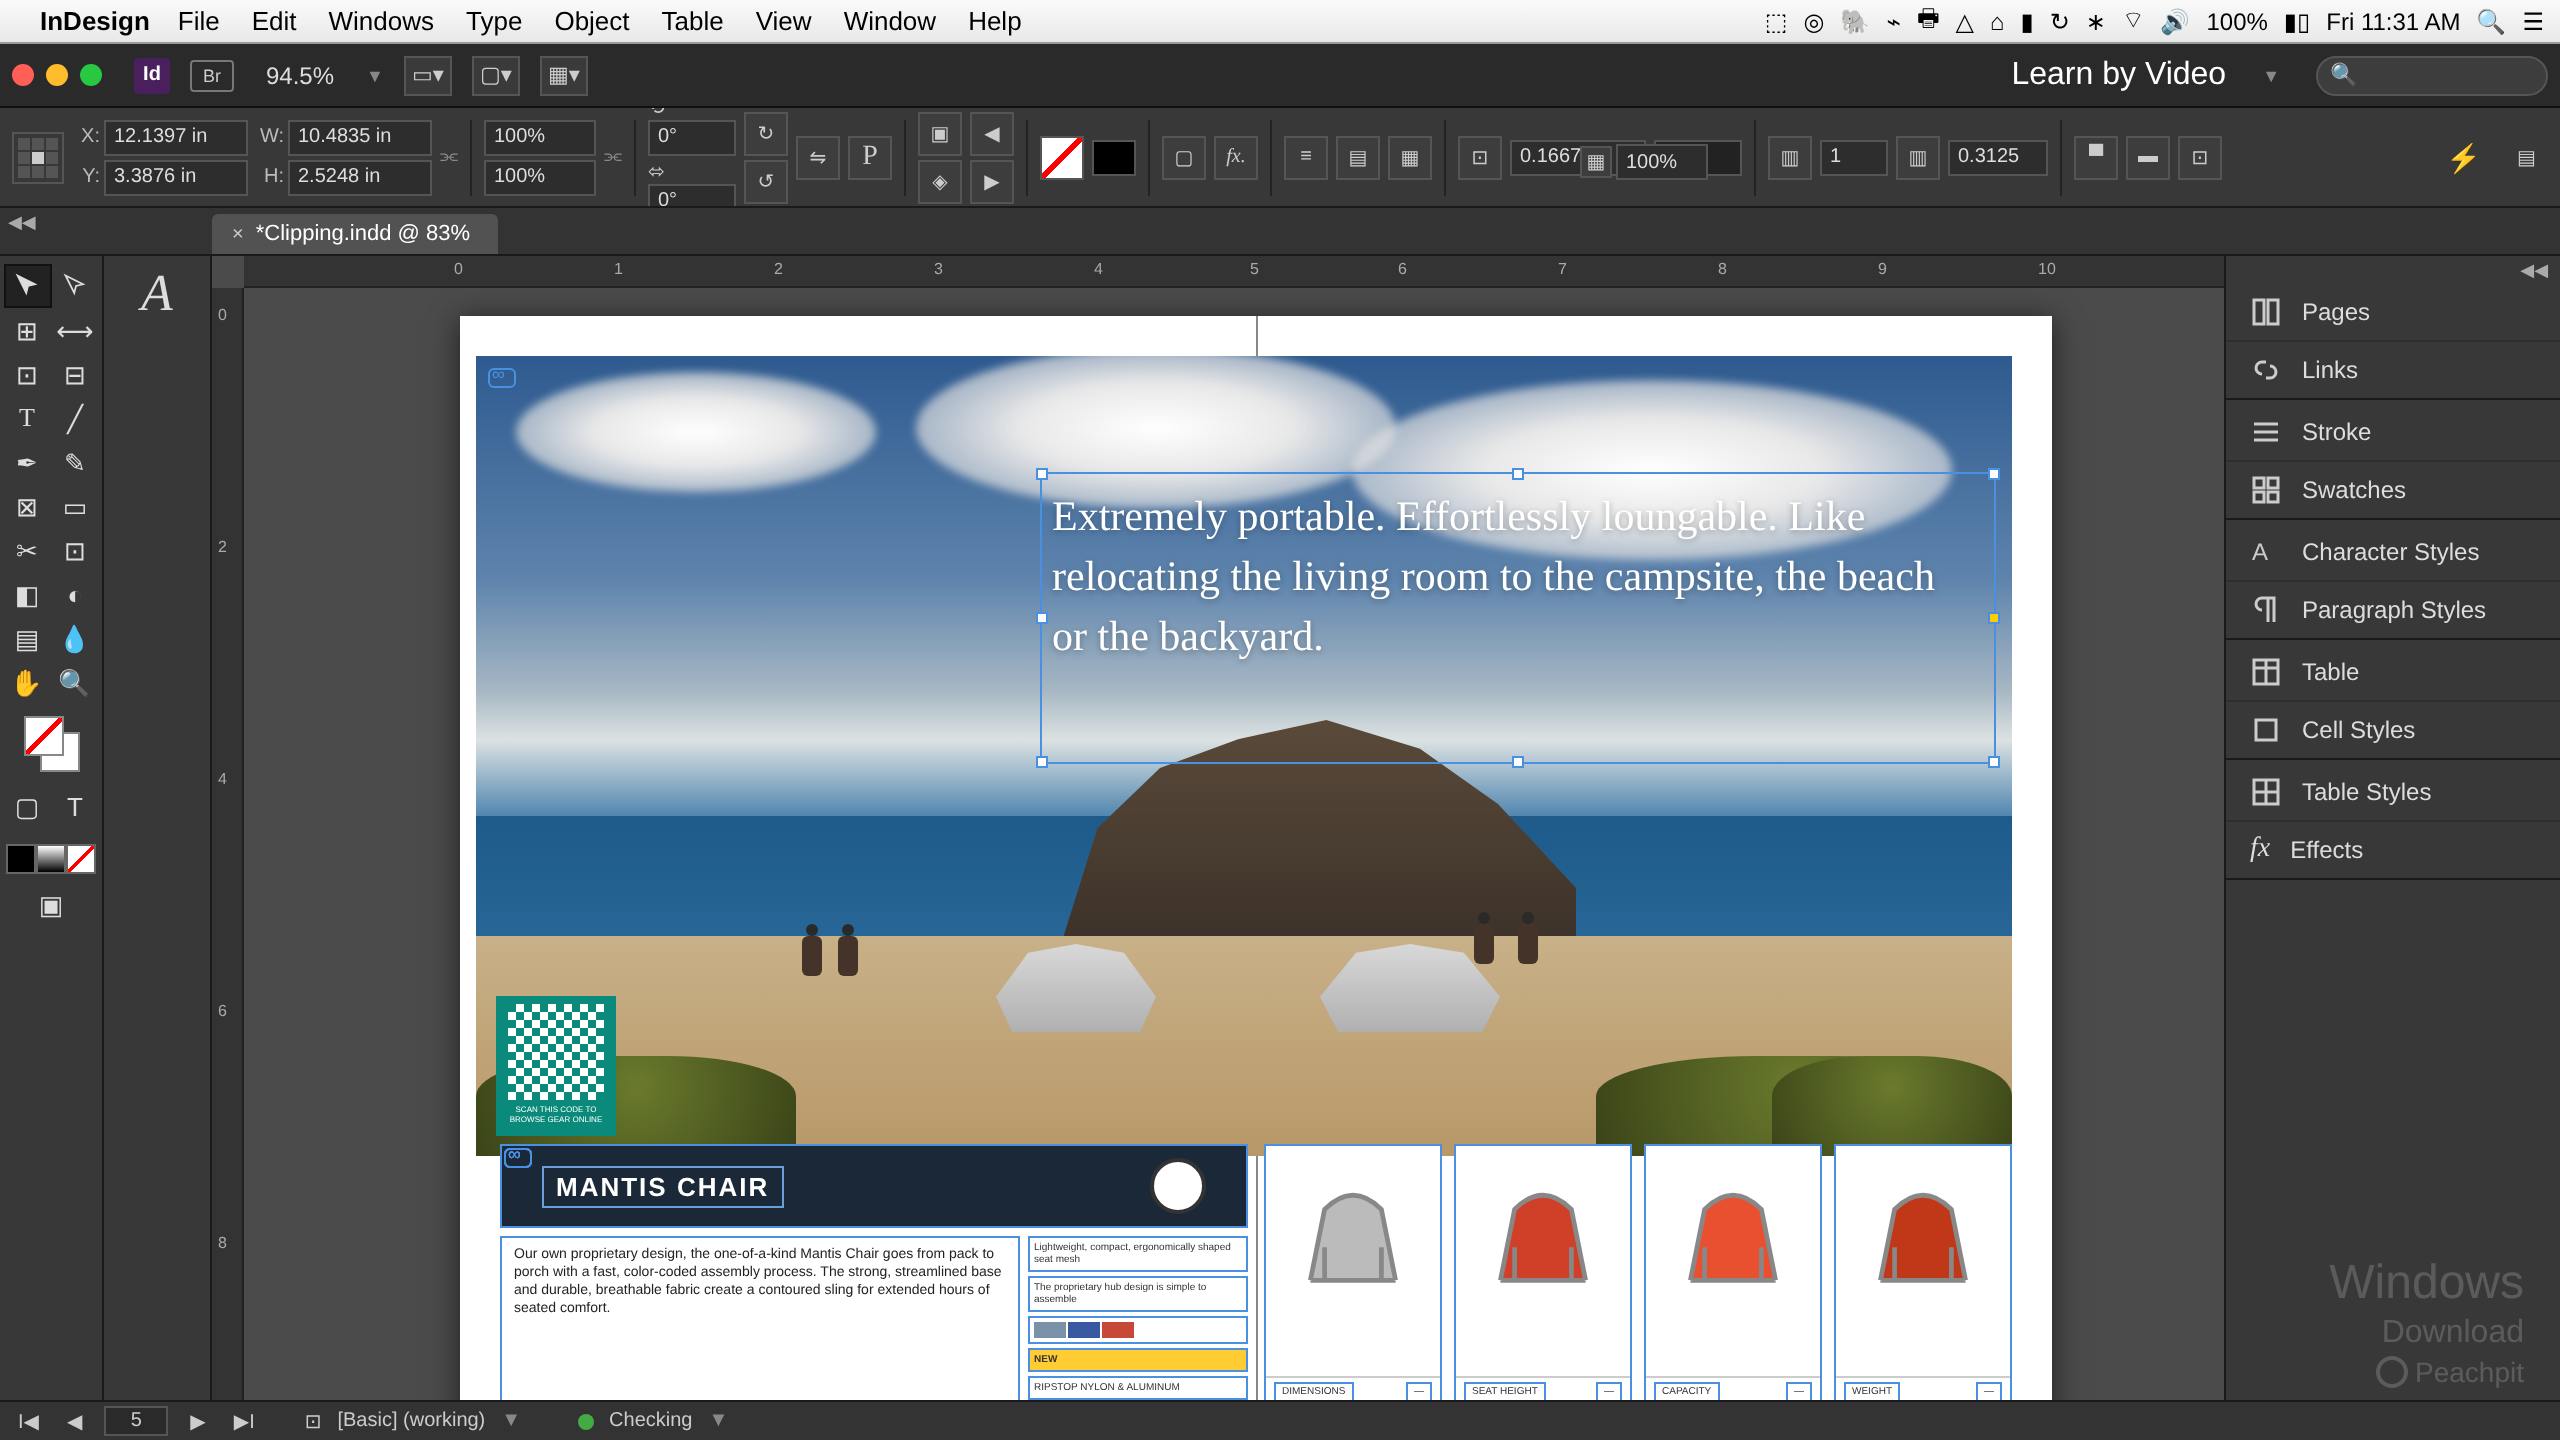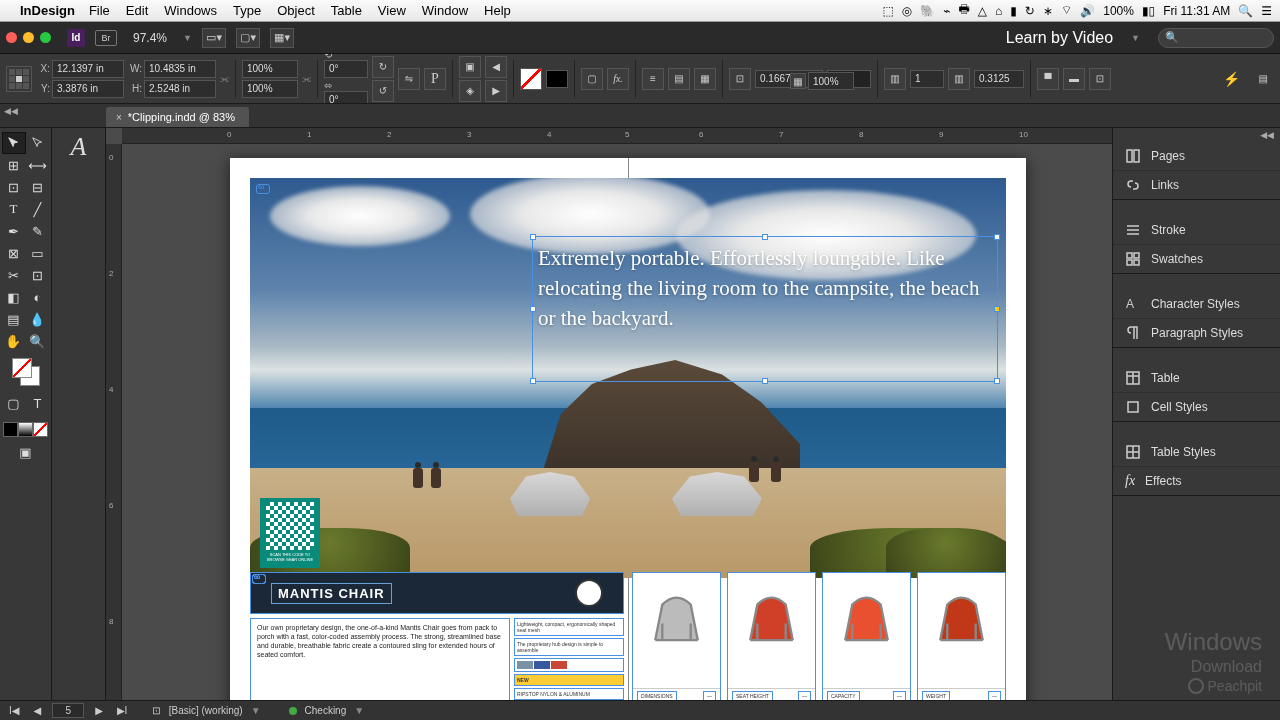--- a/index.html
+++ b/index.html
@@ -72,21 +72,21 @@
 .canvaswrap { flex:1; background:#4b4b4b; position:relative; overflow:hidden;}
 .ruler-h { position:absolute; top:0; left:16px; right:0; height:16px; background:#333; border-bottom:1px solid #222; color:#aaa; font-size:8px; display:flex;}
 .ruler-h span { position:absolute; top:2px; transform:translateX(-3px);}
 .ruler-v { position:absolute; top:16px; left:0; bottom:0; width:16px; background:#333; border-right:1px solid #222; color:#aaa; font-size:8px;}
 .ruler-v span { position:absolute; left:3px; transform:translateY(-5px);}
 .canvas { position:absolute; top:16px; left:16px; right:0; bottom:0; overflow:hidden;}
 
 
 .spread { position:absolute; top:14px; left:108px; width:796px; height:560px; background:#fff; box-shadow:0 2px 14px rgba(0,0,0,.6);}
 .spread .spine { position:absolute; top:0; bottom:0; left:398px; width:1px; background:#888;}
-.hero { position:absolute; top:20px; left:20px; right:20px; height:400px; overflow:hidden;padding-left:24px;}
+.hero { position:absolute; top:20px; left:8px; right:20px; height:400px; overflow:hidden;padding-left:24px;}
 .sky { position:absolute; inset:0; background:linear-gradient(#2e5a8f 0%,#5e84ad 28%,#a8b8c4 42%,#dce2e2 48%,#2c6ea2 60%,#2a6794 66%,#c4a978 78%,#cfb489 84%,#4a5a28 100%);}
 .cloud { position:absolute; background:radial-gradient(ellipse at center,#fff 0%,#e8e8e8 40%,rgba(200,200,200,.3) 100%); border-radius:50%; filter:blur(2px);}
 .mount { position:absolute; bottom:98px; left:290px; width:260px; height:120px; background:linear-gradient(#5a4a3a,#3a3028); clip-path:polygon(0 100%,8% 45%,20% 20%,35% 8%,52% 0%,70% 12%,85% 35%,100% 70%,100% 100%);}
 .sea { position:absolute; bottom:90px; left:0; right:0; height:80px; background:linear-gradient(#1e5a8a,#2a6a9a);}
 .beach { position:absolute; bottom:0; left:0; right:0; height:110px; background:linear-gradient(#c8b088,#b89868);}
 .bush { position:absolute; bottom:0; height:50px; background:radial-gradient(circle at 50% 30%,#6a7a2c,#3a4418); border-radius:40% 40% 0 0;}
 .tent { position:absolute; bottom:62px; width:80px; height:44px; background:linear-gradient(#d8d8d8,#b0b0b0); clip-path:polygon(10% 100%,0 60%,20% 10%,50% 0,80% 10%,100% 60%,90% 100%);}
 .person { position:absolute; bottom:88px; width:12px; height:28px;}
 .person .head{width:6px;height:6px;background:#2a2a2a;border-radius:50%;margin:0 auto;}
 .person .body{width:10px;height:20px;background:#443328;margin:0 auto;border-radius:3px;}
@@ -110,21 +110,21 @@
 .chaircard .lblrow div{border:1px solid #4a90e2; padding:1px 3px; font-size:5px;}
 .spec { width:110px; display:flex; flex-direction:column; gap:2px;}
 .spec div{ border:1px solid #4a90e2; font-size:5px; padding:2px; color:#333;}
 .swatchrow{display:flex;gap:1px;}
 .swatchrow i{width:16px;height:8px;display:block;}
 
 
 .rightdock { width:168px; background:#383838; border-left:1px solid #1a1a1a; display:flex; flex-direction:column;}
 .rightdock .collapse{ text-align:right; padding:2px 6px; color:#aaa; font-size:9px;}
 .panelitem { display:flex; align-items:center; gap:10px; padding:6px 12px; color:#ddd; font-size:12px; border-bottom:1px solid #2e2e2e;}
-.panelitem.group-end { border-bottom:1px solid #1a1a1a; margin-bottom:16px;}
+.panelitem.group-end { border-bottom:1px solid #1a1a1a; margin-bottom:2px;}
 .panelitem svg { width:16px; height:16px; fill:none; stroke:#ccc; stroke-width:1.5;}
 .panelitem .fx { font-style:italic; font-family:serif; font-size:14px;}
 
 
 .statusbar { position:absolute; bottom:0; left:0; right:0; height:20px; background:#333; border-top:1px solid #1a1a1a; display:flex; align-items:center; padding:0 6px; gap:8px; font-size:10px; color:#ccc;}
 .statusbar .navbtn { padding:0 3px; color:#ccc; font-size:10px;}
 .statusbar .pageno { width:32px; text-align:center; background:#2a2a2a; border:1px solid #555; padding:1px 2px;}
 .statusbar .dot{ width:8px; height:8px; border-radius:50%; background:#4a4;}
 
 
@@ -173,21 +173,21 @@
 </div>
 
 <div class="appbar">
   <div class="traffic">
     <i class="r"></i>
     <i class="y"></i>
     <i class="g"></i>
   </div>
   <div class="id-badge">Id</div>
   <div class="br-badge">Br</div>
-  <span class="zoom">97.4%</span>
+  <span class="zoom">94.5%</span>
     <span style="color:#888;font-size:9px">▼</span>
   <div class="iconbtn">▭▾</div>
   <div class="iconbtn">▢▾</div>
   <div class="iconbtn">▦▾</div>
   <span class="spacer"></span>
   <span class="learn">Learn by Video</span>
     <span style="color:#888;font-size:9px;margin-right:8px">▼</span>
   <div class="searchbox">🔍</div>
 </div>
 

